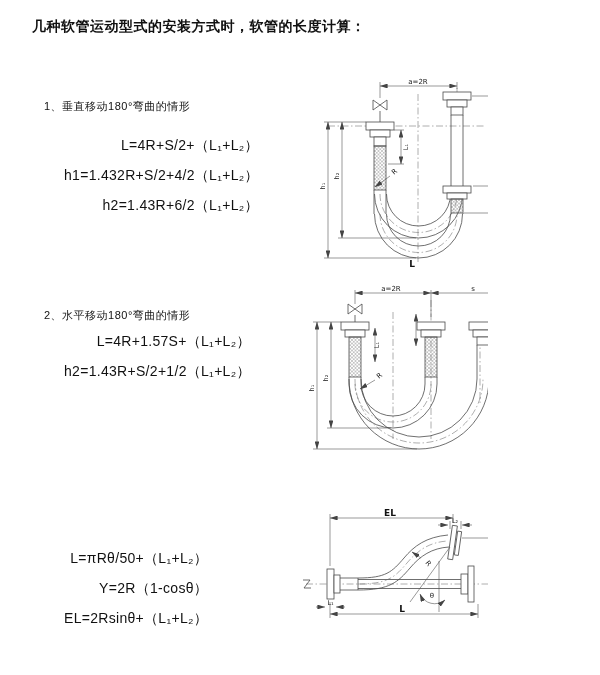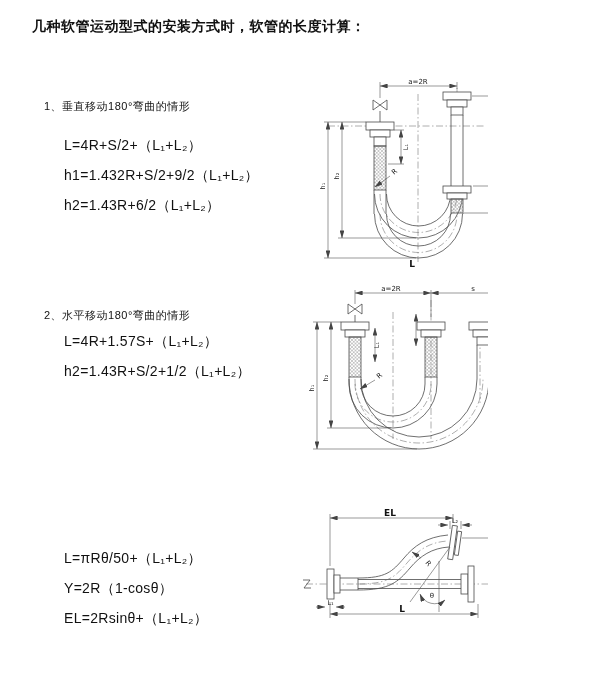--- a/index.html
+++ b/index.html
@@ -1,20 +1,20 @@
 <!DOCTYPE html>
 <html><head>
 <meta charset="utf-8">
 <style>
   html,body{margin:0;padding:0;background:#fff;}
   .page{position:relative;width:488px;height:675px;background:#ffffff;overflow:hidden;
         font-family:"Liberation Sans","DejaVu Sans",sans-serif;color:#111;}
   .title{position:absolute;left:32px;top:18px;font-size:14px;font-weight:bold;letter-spacing:.5px;}
   .sec-head{position:absolute;left:44px;font-size:11px;font-weight:normal;letter-spacing:.5px;}
-  .formulas{position:absolute;left:64px;font-size:14px;line-height:30px;letter-spacing:.3px;}
+  .formulas{position:absolute;left:64px;font-size:14px;line-height:30px;letter-spacing:.3px;text-align:right;}
   .formula-line{white-space:pre;}
   svg.diagram{position:absolute;}
   .ln{stroke:#4a4a4a;stroke-width:.8;fill:none;}
   .lnw{stroke:#4a4a4a;stroke-width:.8;fill:#ffffff;}
   .hatchrect{stroke:#4a4a4a;stroke-width:.8;fill:url(#hatch);}
   .ctr{stroke:#6a6a6a;stroke-width:.55;fill:none;stroke-dasharray:7 2.5 1.5 2.5;}
   .dim{stroke:#555;stroke-width:.6;fill:none;}
   .dimA{marker-start:url(#arr);marker-end:url(#arr);}
   .dimE{marker-end:url(#arr);}
   text.dl{font-family:"DejaVu Sans",sans-serif;font-size:7px;fill:#222;}
@@ -36,21 +36,21 @@
         <path d="M0 0 L10 3 L0 6 z" fill="#444"></path>
       </marker>
     </defs>
   </svg>
 
   <div class="title">几种软管运动型式的安装方式时，软管的长度计算：</div>
 
   <div class="sec-head" style="top:99px">1、垂直移动180°弯曲的情形</div>
   <div class="formulas" style="top:130px">
     <div class="formula-line">L=4R+S/2+（L₁+L₂）</div>
-    <div class="formula-line">h1=1.432R+S/2+9/2（L₁+L₂）</div>
+    <div class="formula-line">h1=1.432R+S/2+4/2（L₁+L₂）</div>
     <div class="formula-line">h2=1.43R+6/2（L₁+L₂）</div>
   </div>
 
   <svg class="diagram" style="left:312px;top:74px" width="250" height="195" viewBox="0 0 250 195">
     <g>
       <path class="ctr" d="M106 20 V188"></path>
       <path class="ctr" d="M16 52 H172"></path>
       <path class="ctr" d="M145 14 V40"></path>
     </g>
     <g>

